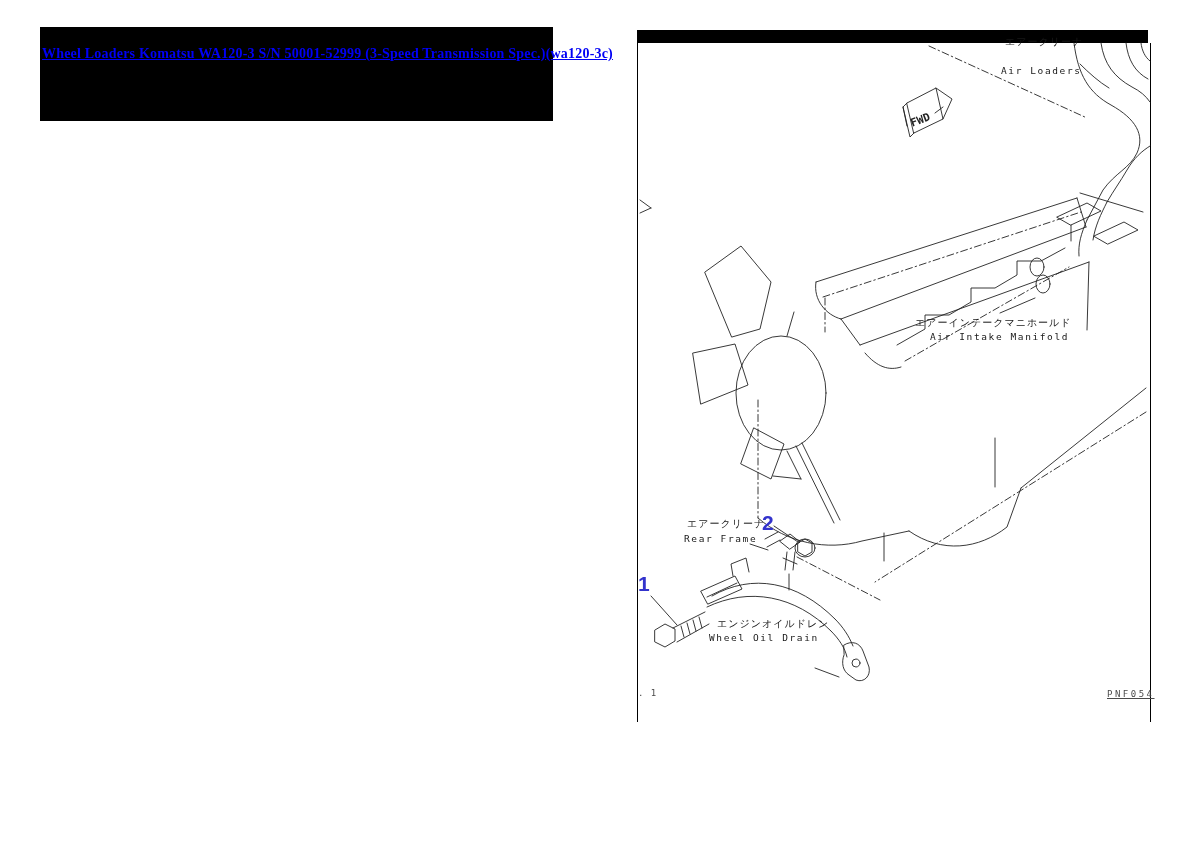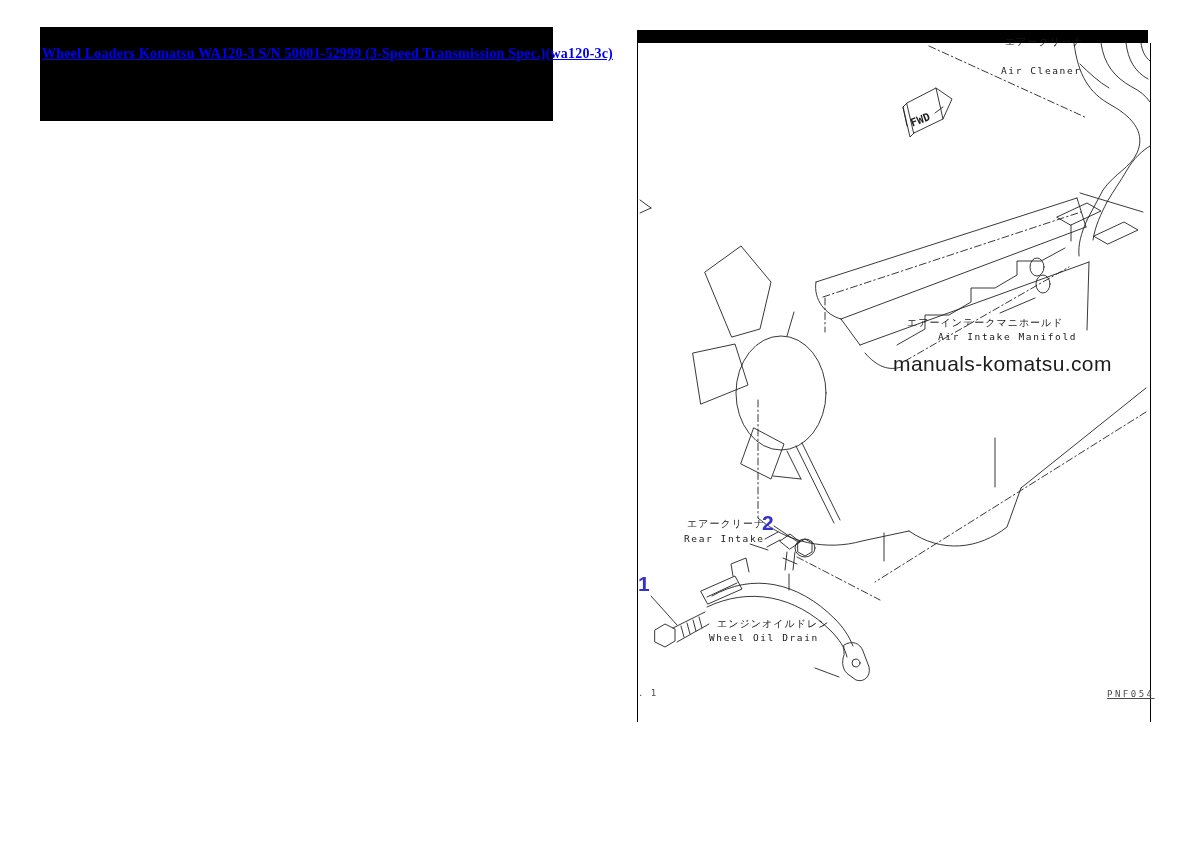--- a/index.html
+++ b/index.html
@@ -181,29 +181,28 @@
     <g>
       <path d="M270,73 L299,58 L306,89 L277,103 Z"></path>
       <path d="M299,58 L315,69 L306,89"></path>
       <path d="M270,73 L266,77 L273,107 L277,103 M266,77 L270,96"></path>
       <path d="M306,77 L298,83"></path>
       <text x="272" y="93" transform="rotate(-21 284 86)">FWD</text>
     </g>
   </svg>
 
   <div class="jp" style="left:368px;top:5px">エアークリーナ</div>
-  <div class="en" style="left:364px;top:35px">Air Cleaner</div>
-
-  <div class="jp" style="left:270px;top:286px">エアーインテークマニホールド</div>
-  <div class="en" style="left:301px;top:301px">Air Intake Manifold</div>
-
-  <div class="watermark">manuals-komatsu.com</div>
+  <div class="en" style="left:364px;top:35px">Air Loaders</div>
+
+  <div class="jp" style="left:278px;top:286px">エアーインテークマニホールド</div>
+  <div class="en" style="left:293px;top:301px">Air Intake Manifold</div>
+
 
   <div class="jp" style="left:50px;top:487px">エアークリーナ</div>
-  <div class="en" style="left:47px;top:503px">Rear Intake</div>
+  <div class="en" style="left:47px;top:503px">Rear Frame</div>
 
   <div class="jp" style="left:80px;top:587px">エンジンオイルドレン</div>
   <div class="en" style="left:72px;top:602px">Wheel Oil Drain</div>
 
   <div class="callout" style="left:125px;top:481px">2</div>
   <div class="callout" style="left:1px;top:542px">1</div>
 
   <div class="footnote" style="left:1px;top:658px">. 1</div>
   <div class="footnote plate" style="left:470px;top:659px">PNF054</div>
 </div>

